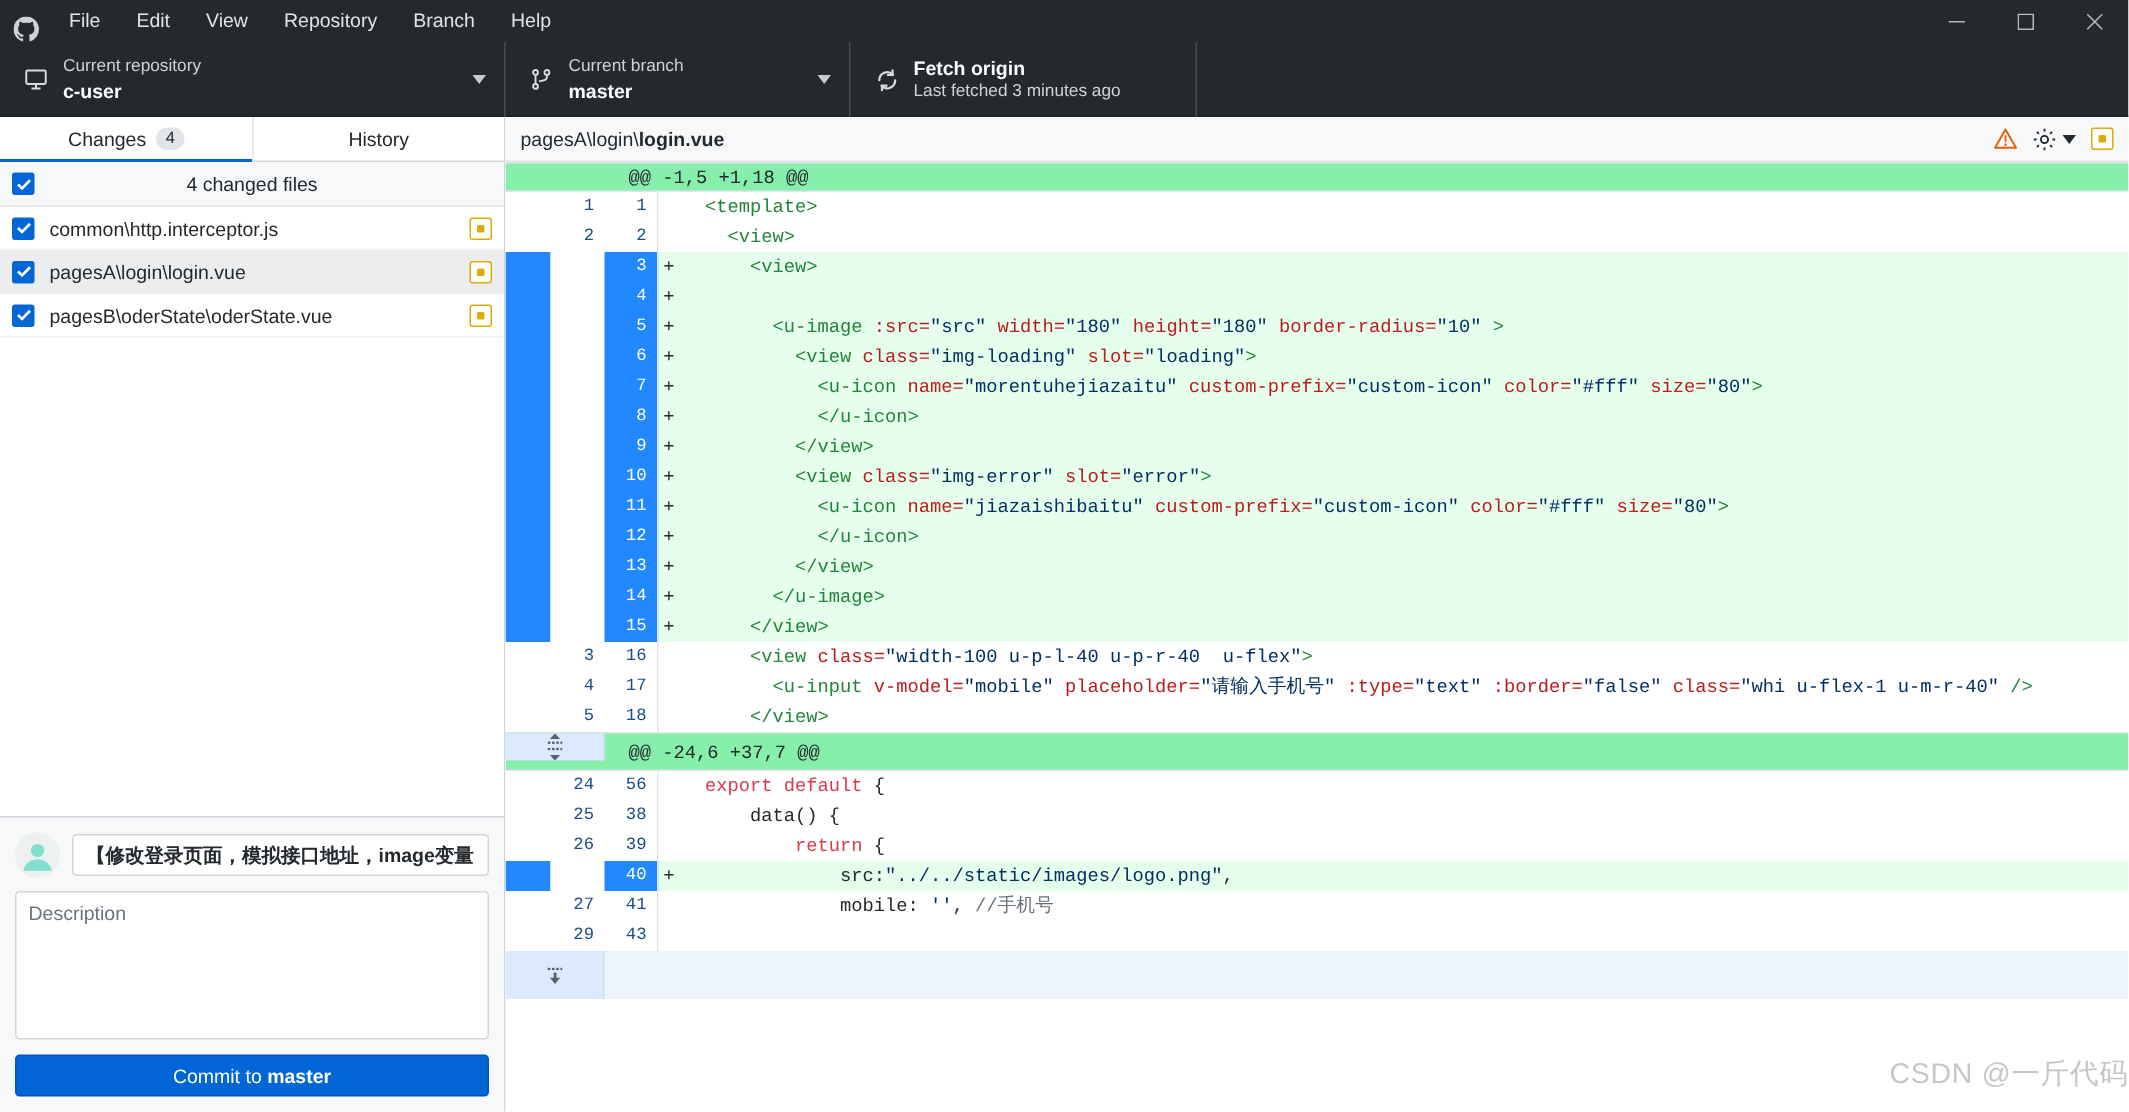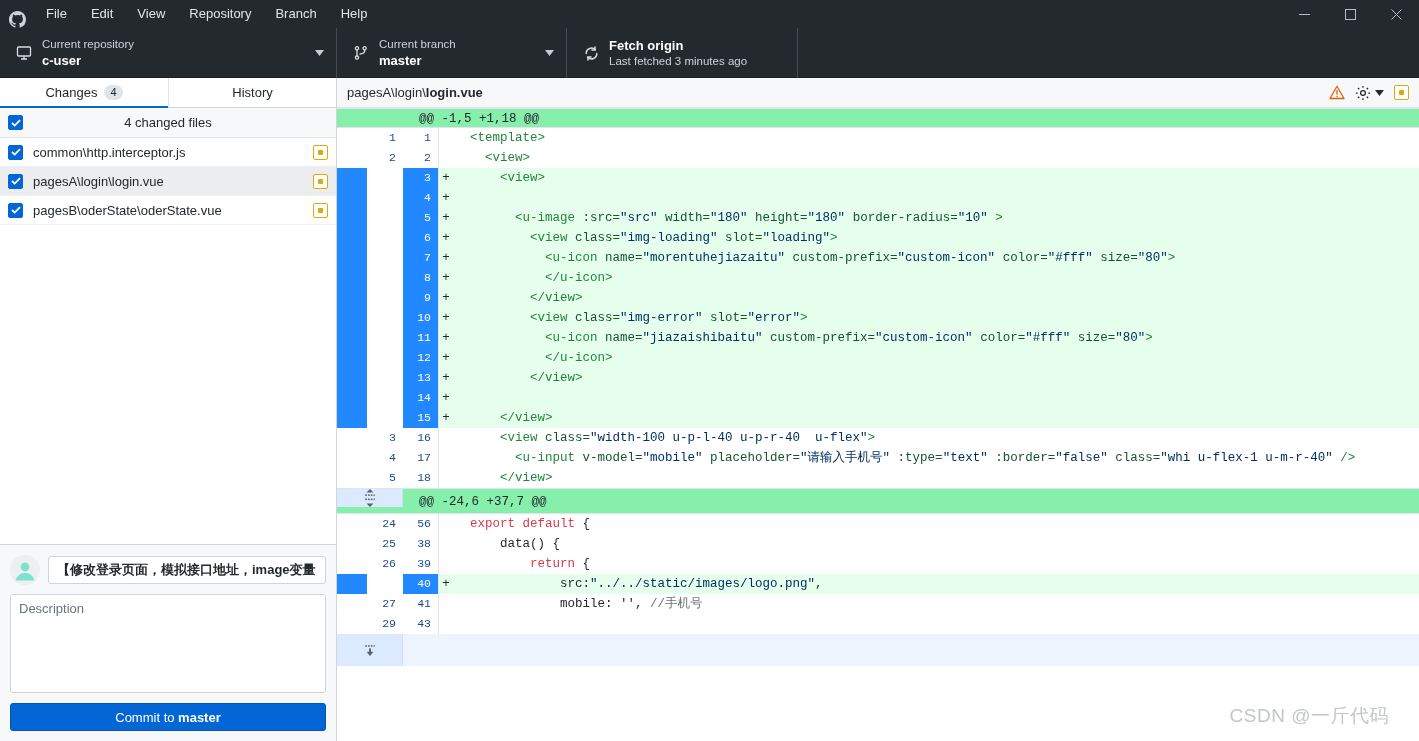--- a/index.html
+++ b/index.html
@@ -171,28 +171,28 @@
   .hunk-gut.plain { background: #eef4fd; border-right-color: #e1e4e8; }
   .hunk-txt { padding-left: 16px; line-height: 20px; color: #24292e;
               font-family: "Liberation Mono", monospace; font-size: 12.5px; }
   .hunk-tail { flex: 1 1 auto; }
 
   .expander { display: flex; height: 32px; background: #eef4fd; align-items: stretch; }
   .expander .hunk-gut { background: #dbeafe; }
 
   
   .t { color: #22863a; }        
-  .a { color: #14532d; }        
+  .a { color: #b91c1c; }        
   .s { color: #032f62; }        
   .k { color: #d73a49; }        
   .p { color: #24292e; }        
   .c { color: #6a737d; }        
 
   .watermark {
-    position: absolute; right: 30px; bottom: 12px; color: #c3c7cb; font-size: 19px;
+    position: absolute; right: 0; bottom: 12px; color: #c3c7cb; font-size: 19px;
     font-family: "Liberation Sans", sans-serif; letter-spacing: 0.5px; pointer-events: none;
   }
 </style>
 </head>
 <body>
 
 <div class="app">
 
   <div class="titlebar">
     <div class="gh-logo">
@@ -492,20 +492,21 @@
           <div class="gut-old"></div>
           <div class="gut-new">13</div>
           <div class="marker">+</div>
           <div class="code"><span class="p">          </span><span class="t">&lt;/view&gt;</span></div>
         </div>
         <div class="drow add">
           <div class="gut-sel on"></div>
           <div class="gut-old"></div>
           <div class="gut-new">14</div>
           <div class="marker">+</div>
+          <div class="code"><span class="p">        </span><span class="t">&lt;/u-image&gt;</span></div>
         </div>
         <div class="drow add">
           <div class="gut-sel on"></div>
           <div class="gut-old"></div>
           <div class="gut-new">15</div>
           <div class="marker">+</div>
           <div class="code"><span class="p">      </span><span class="t">&lt;/view&gt;</span></div>
         </div>
 
         <div class="drow ctx">

